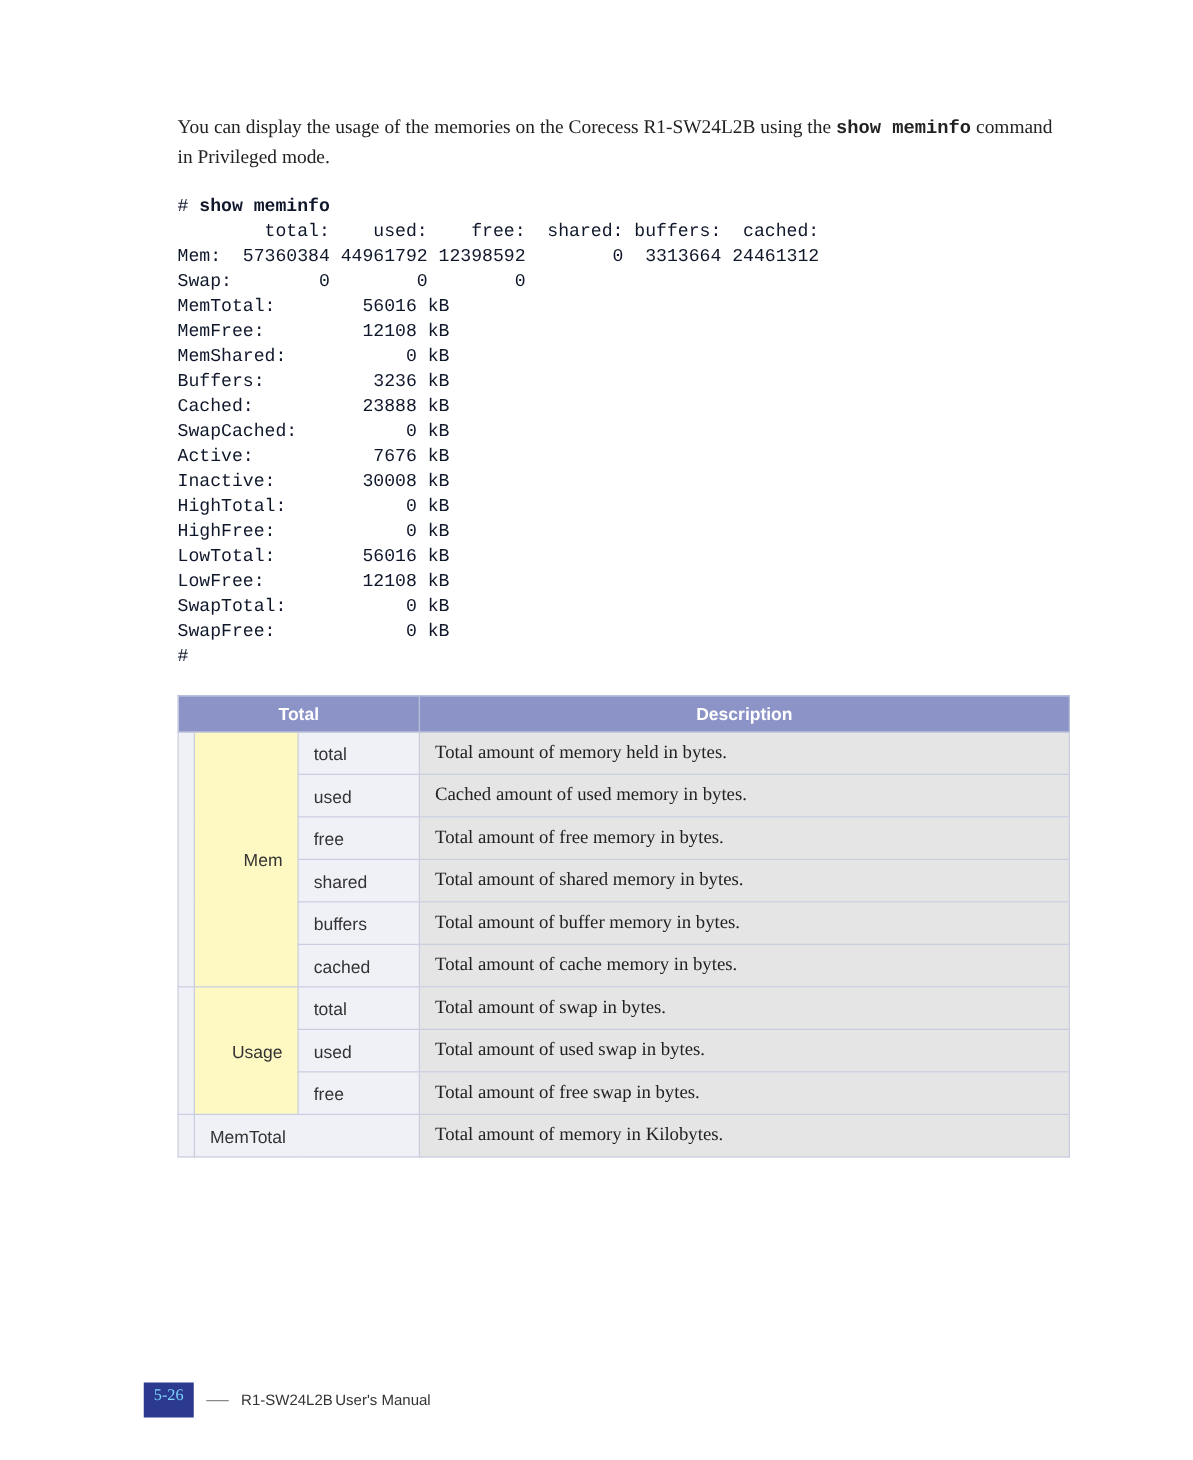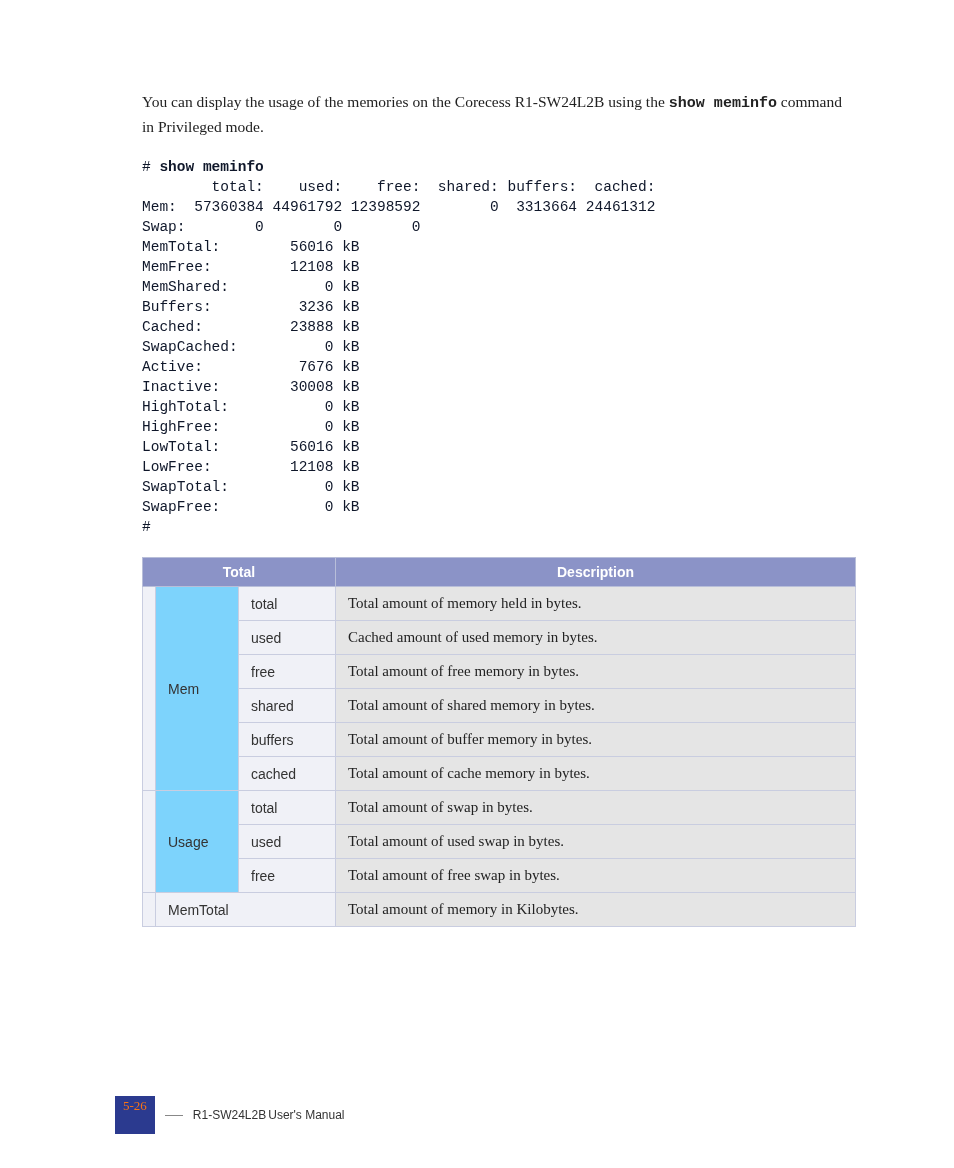--- a/index.html
+++ b/index.html
@@ -77,25 +77,25 @@
   }
   table.fields td.sub {
     background: #f0f1f7;
     color: #333;
     font-family: Arial, Helvetica, sans-serif;
     font-size: 14px;
     width: 72px;
     text-align: left;
   }
   table.fields td.group {
-    background: #7dd3fc;
+    background: #fef9c3;
     color: #333;
     font-family: Arial, Helvetica, sans-serif;
     font-size: 14px;
-    text-align: left;
+    text-align: right;
     width: 58px;
   }
   table.fields td.desc {
     font-family: "Palatino Linotype", Palatino, Georgia, serif;
     font-size: 15px;
     color: #222;
     background: #e5e5e5;
   }
   table.fields td.leftstub {
     border-left: 1px solid #c9cde0;
@@ -108,22 +108,22 @@
     left: 115px;
     bottom: 34px;
     font-family: Arial, Helvetica, sans-serif;
     font-size: 12px;
     color: #333;
     display: flex;
     align-items: center;
   }
   .footer .pg {
     background: #2b3a8f;
-    color: #f97316;
-    padding: 2px 8px 20px 8px;
+    color: #7dd3fc;
+    padding: 2px 8px 10px 8px;
     font-family: Georgia, serif;
     font-size: 13px;
     margin-right: 10px;
     display: inline-block;
   }
   .footer .dash {
     width: 18px;
     height: 1px;
     background: #888;
     display: inline-block;

